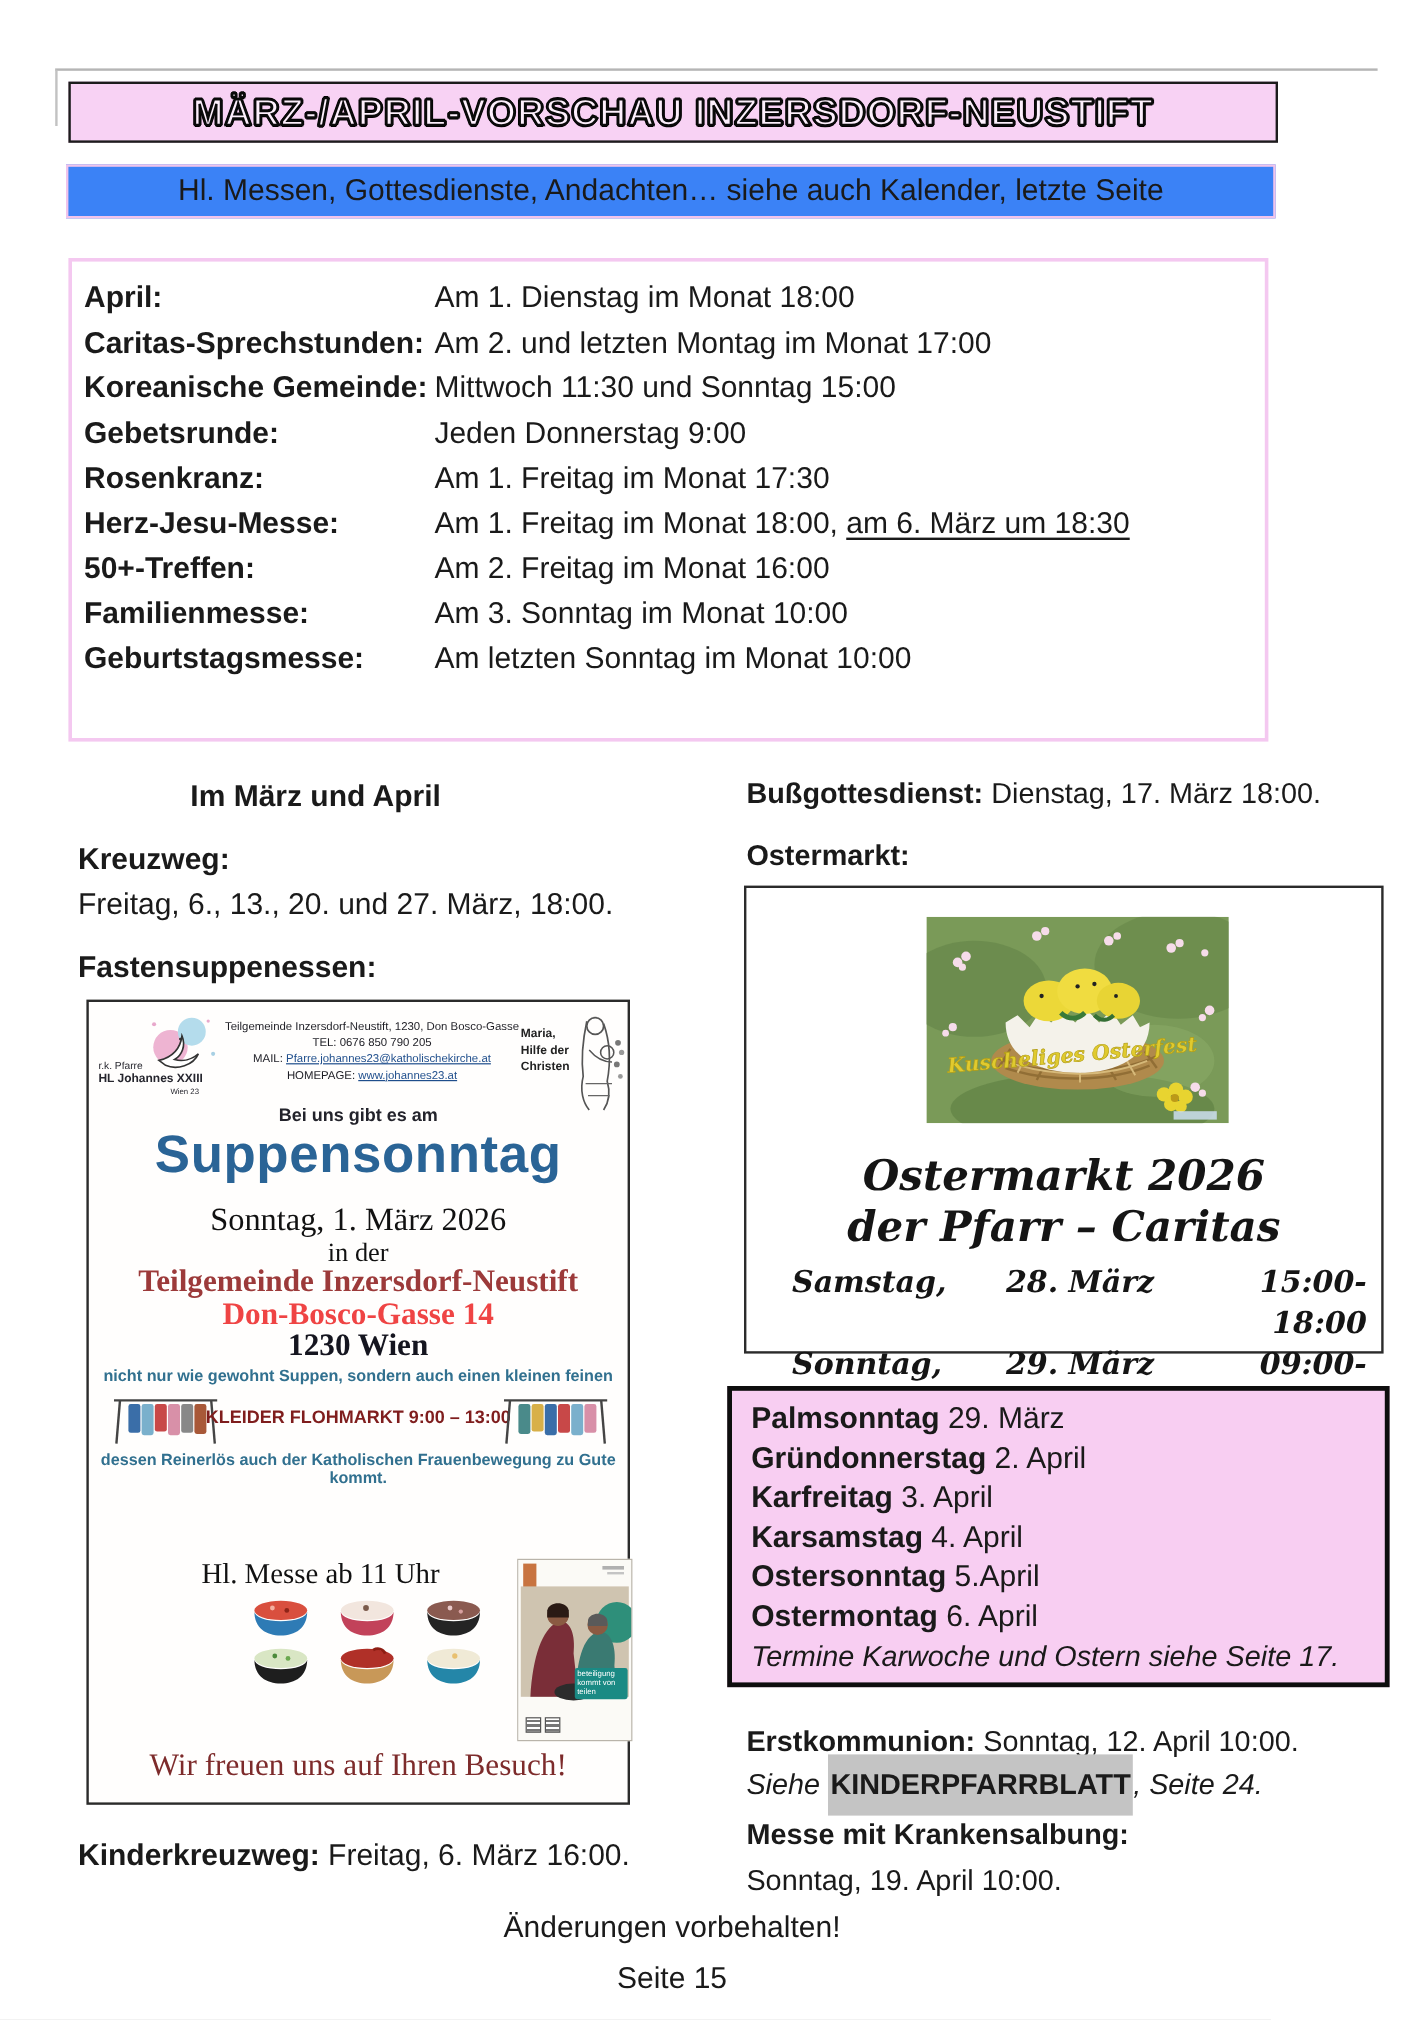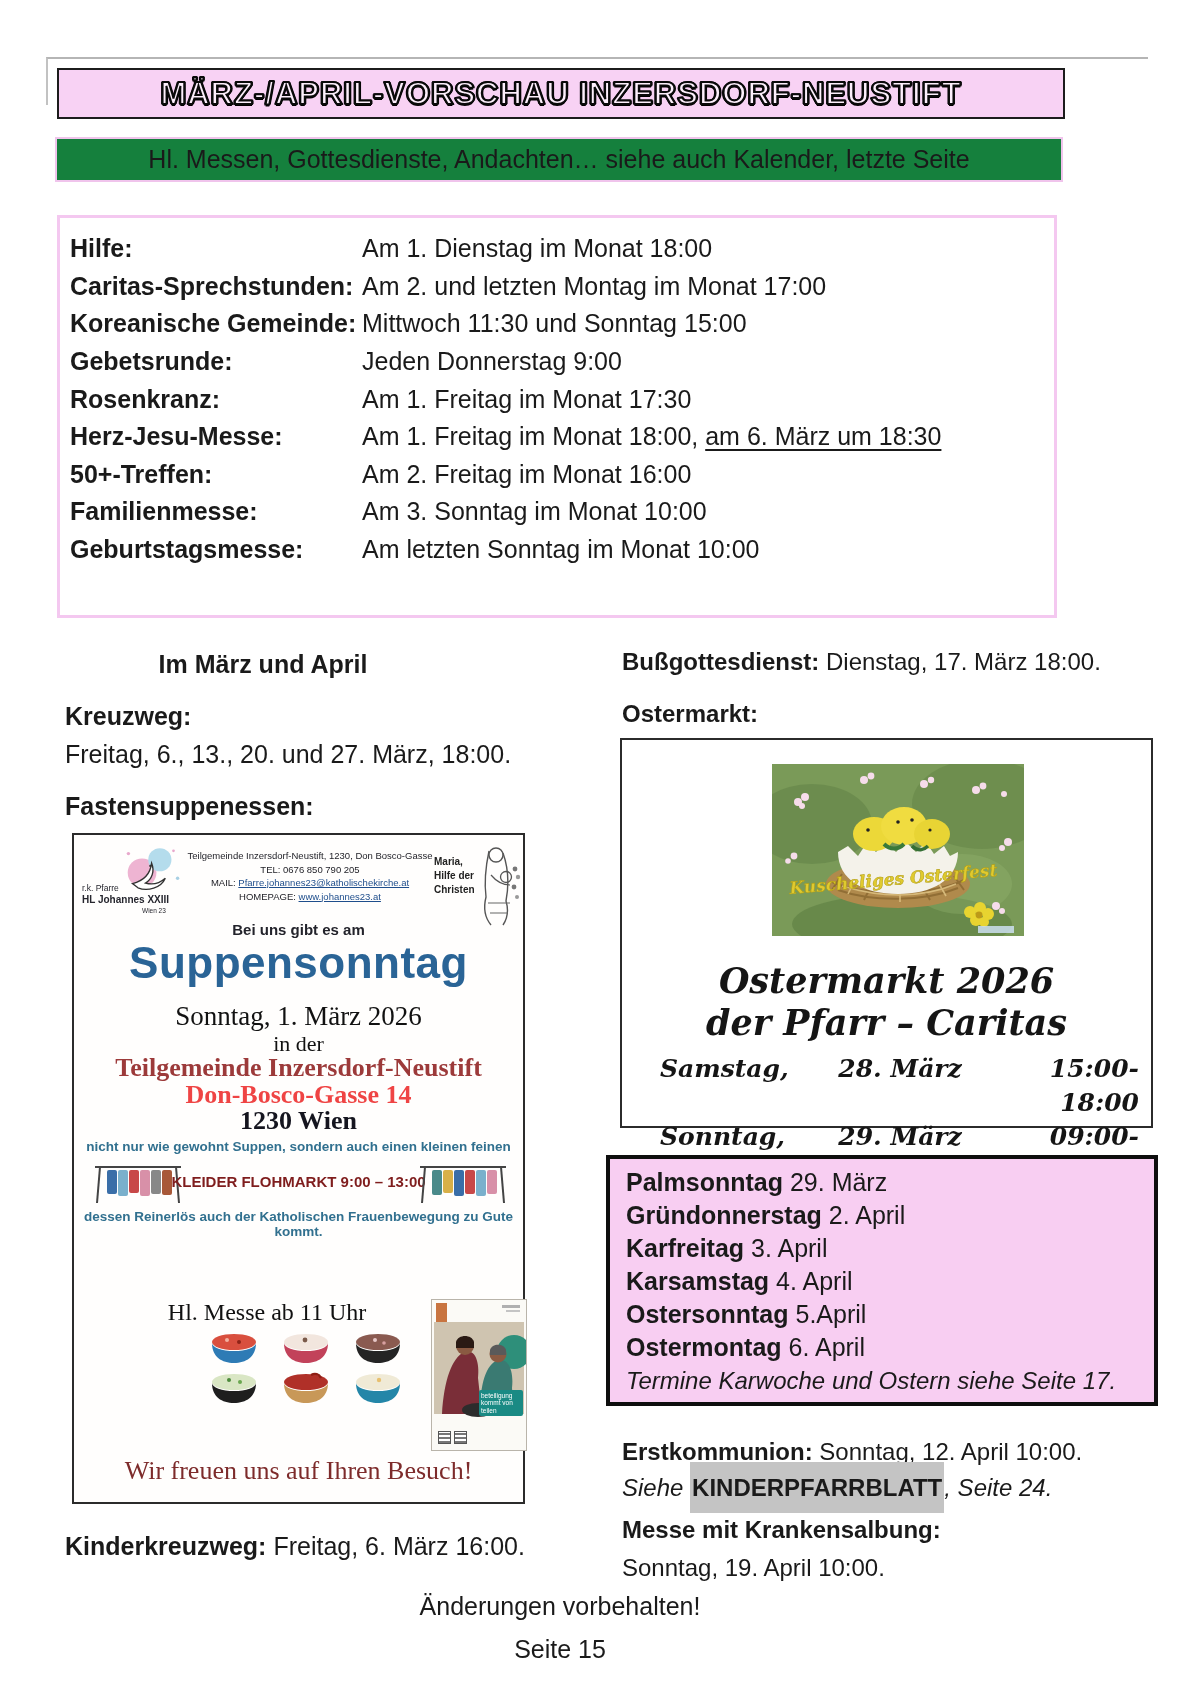--- a/index.html
+++ b/index.html
@@ -12,21 +12,21 @@
 
   
   .banner{left:57px;top:68px;width:1004px;height:47px;background:#f8d2f4;border:2px solid #1c1c1c;
           display:flex;align-items:center;justify-content:center;}
   .banner-text{font-size:31px;font-weight:bold;letter-spacing:1px;color:#fdeffc;
           -webkit-text-stroke:2px #0a0a0a;
           text-shadow:1.5px 0 #000,-1.5px 0 #000,0 1.5px #000,0 -1.5px #000;}
 
   
   .subtitle{left:55px;top:137px;width:1008px;height:45px;border:2px solid #f0c4ec;box-sizing:border-box;
-            display:flex;align-items:center;justify-content:center;font-size:25px;background:#15803d;}
+            display:flex;align-items:center;justify-content:center;font-size:25px;background:#3b82f6;}
 
   
   .schedule{left:57px;top:215px;width:1000px;height:403px;border:3px solid #f4c8f0;box-sizing:border-box;
             padding:12px 0 0 10px;background:#fff;}
   .srow{display:flex;height:37.6px;align-items:center;font-size:25px;}
   .slab{width:292px;font-weight:bold;flex:none;}
   .sval u{text-decoration:underline;text-underline-offset:4px;}
 
   
   .lc-title{left:65px;top:650px;width:396px;text-align:center;font-size:25px;font-weight:bold;}
@@ -113,21 +113,21 @@
   <div class="abs banner">
     <span class="banner-text">MÄRZ-/APRIL-VORSCHAU INZERSDORF-NEUSTIFT</span>
   </div>
 
   <div class="abs subtitle">
     <span>Hl. Messen, Gottesdienste, Andachten… siehe auch Kalender, letzte Seite</span>
   </div>
 
   <div class="abs schedule">
     <div class="srow">
-        <span class="slab">Hilfe:</span>
+        <span class="slab">April:</span>
         <span class="sval">Am 1. Dienstag im Monat 18:00</span>
       </div>
     <div class="srow">
         <span class="slab">Caritas-Sprechstunden:</span>
         <span class="sval">Am 2. und letzten Montag im Monat 17:00</span>
       </div>
     <div class="srow">
         <span class="slab">Koreanische Gemeinde:</span>
         <span class="sval">Mittwoch 11:30 und Sonntag 15:00</span>
       </div>

